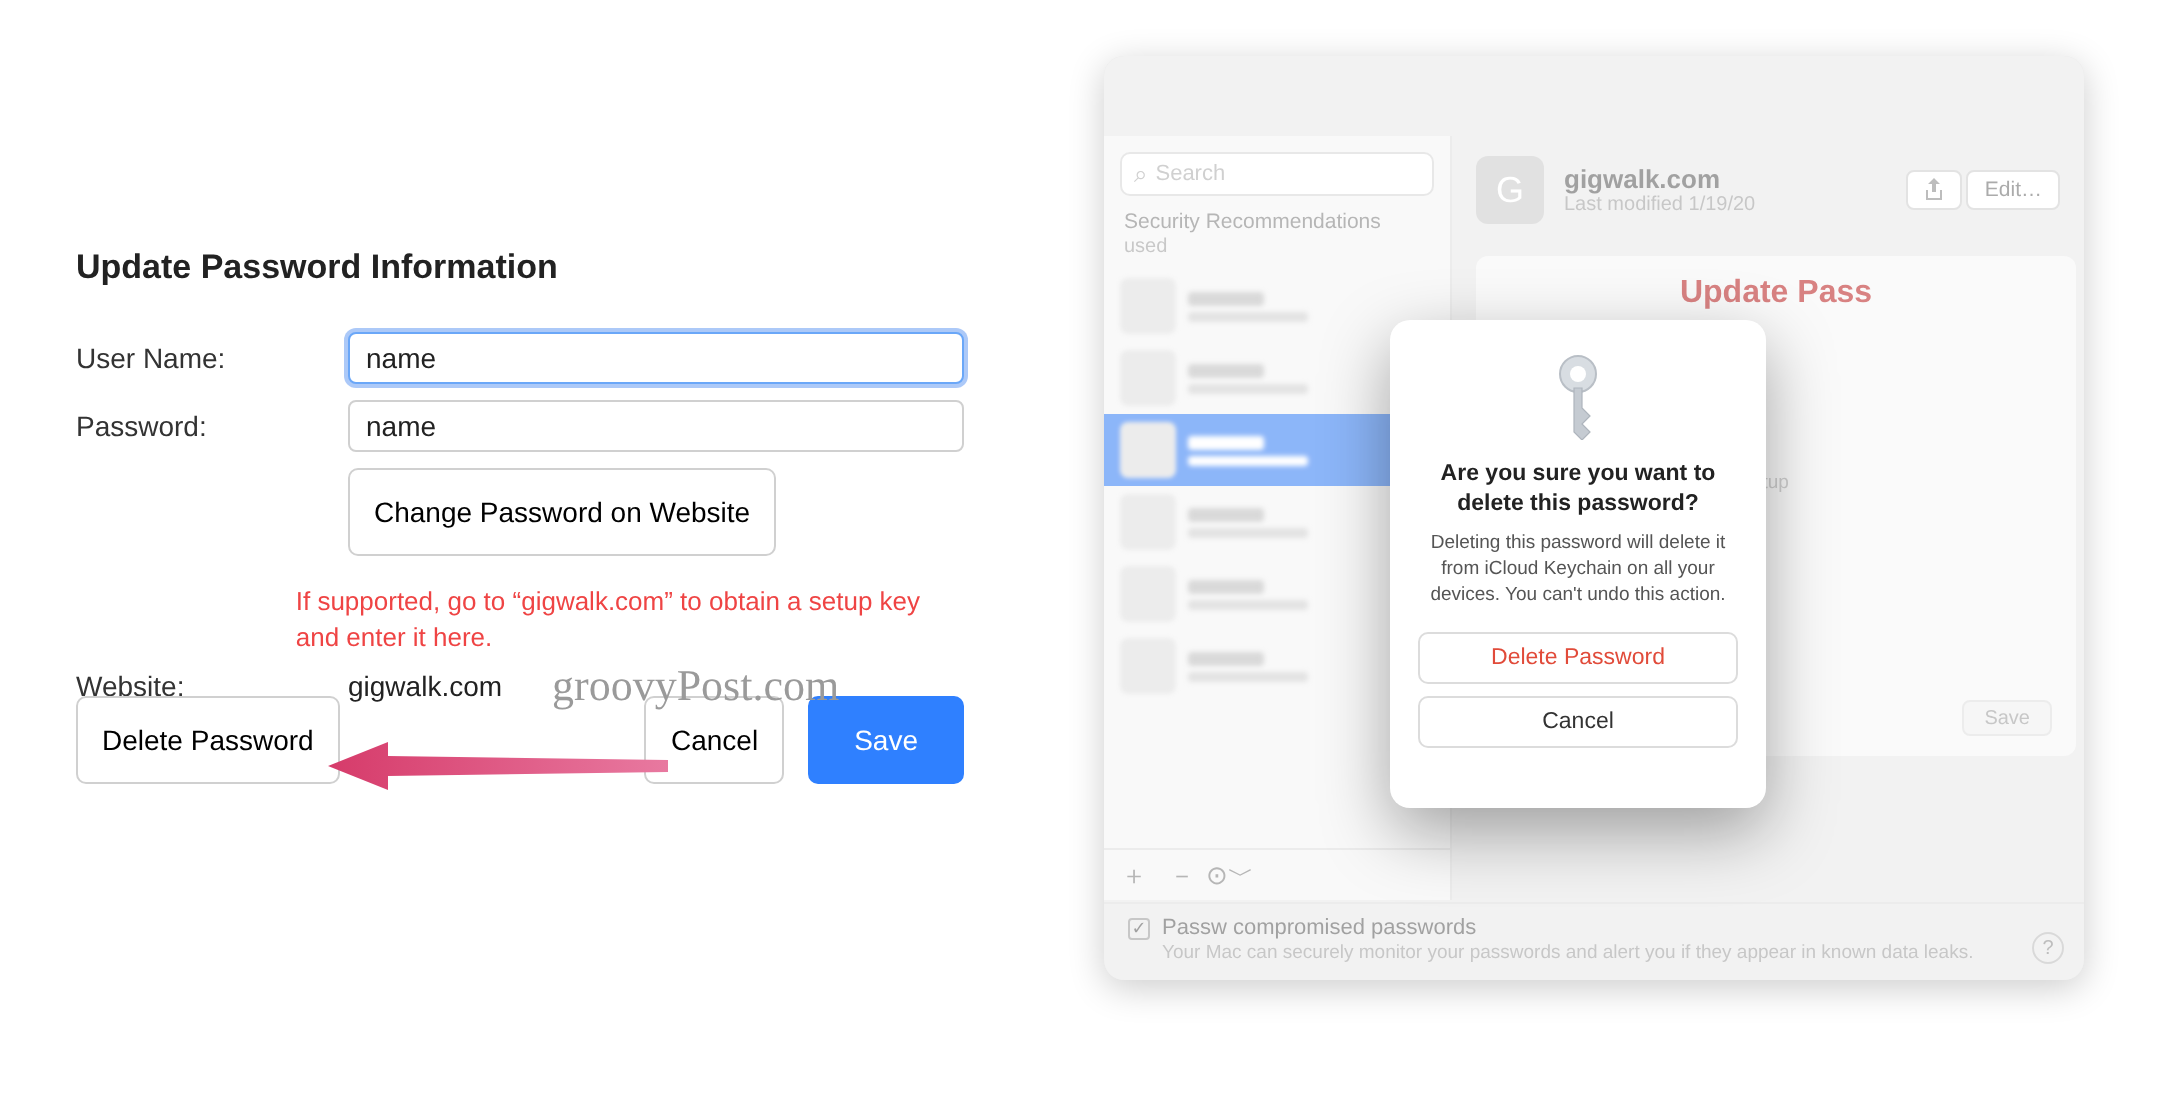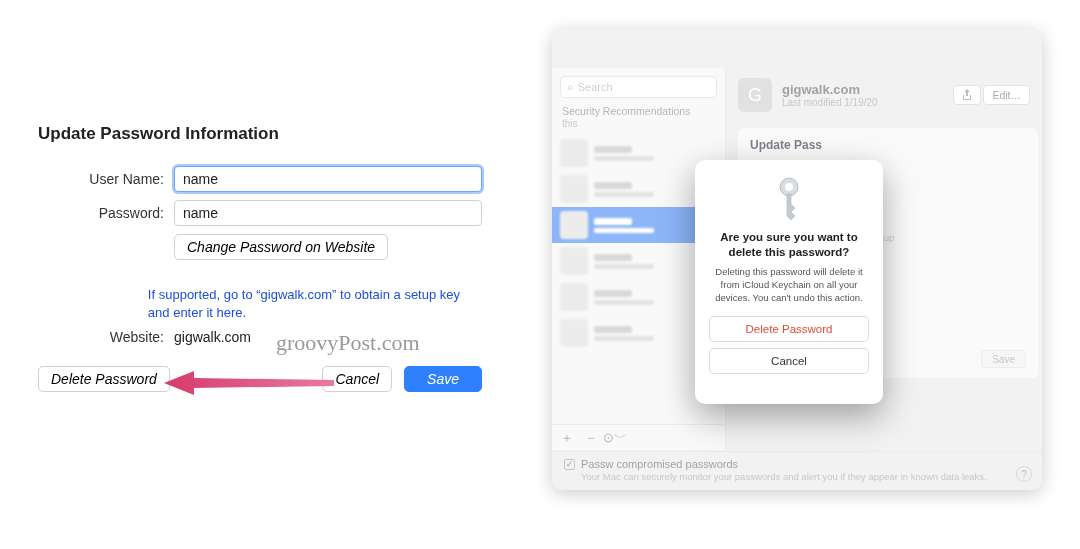--- a/index.html
+++ b/index.html
@@ -20,45 +20,44 @@
     top: 100px;
     width: 488px;
     height: 310px;
     background: #fff;
     border-radius: 8px;
     padding: 24px 22px 20px 22px;
   }
   .lp-title { font-size: 17px; font-weight: 600; margin-bottom: 22px; }
 
   .row { display: flex; align-items: center; margin-bottom: 8px; }
-  .lbl { width: 136px; text-align: right; padding-right: 10px; font-size: 14px; color:#333; }
+  .lbl { width: 136px; text-align: left; padding-right: 10px; font-size: 14px; color:#333; }
   .field {
     flex: 1;
     height: 26px;
     border: 1px solid #d0d0d0;
     border-radius: 4px;
     padding: 0 8px;
     font-size: 14px;
     display: flex; align-items: center;
     background:#fff;
   }
   .field.focus { border:1px solid #6aa7f8; box-shadow:0 0 0 2px rgba(70,135,240,.45);}
   .mac-btn {
-    height: 26px;
+    height: 44px;
     border: 1px solid #d0d0d0;
     border-radius: 5px;
     background: #fff;
     font-size: 14px;
     padding: 0 12px;
     display: inline-flex;
     align-items: center;
     cursor: pointer;
-    font-style: italic;
-  }
-  .hint { font-size: 13px; color: #1d4ed8; line-height: 1.35; margin-top:18px; padding-right:6px; }
+  }
+  .hint { font-size: 13px; color: #ef4444; line-height: 1.35; margin-top:6px; padding-right:6px; }
   .watermark {
     position: absolute;
     left: 276px; top: 330px;
     font-family: Georgia, 'Times New Roman', serif;
     font-size: 22px; color: #9a9a9a;
     pointer-events:none;
   }
   .lp-footer {
     position: absolute;
     left: 22px; right: 22px; bottom: 18px;
@@ -133,21 +132,21 @@
   .det-title { font-size:13px; font-weight:600; color:#555;}
   .det-sub { font-size:10px; color:#9a9a9a;}
   .det-btns { margin-left:auto; display:flex; gap:2px;}
   .sm-btn { height:20px; padding:0 8px; font-size:10.5px; border:1px solid #ccc; border-radius:4px; background:#fff; color:#666; display:flex; align-items:center;}
 
   
   .ghost-sheet {
     position:absolute; left:186px; top:100px; width:300px; height:250px;
     background:#f6f6f6; border-radius:6px; padding:10px 12px;
   }
-  .ghost-title { font-size:12px; font-weight:600; color:#0f172a; margin-bottom:10px;}
+  .ghost-title { font-size:16px; font-weight:600; color:#b91c1c; margin-bottom:10px;text-align:center;}
   .ghost-row { display:flex; align-items:center; margin-bottom:8px; font-size:10.5px; color:#888;}
   .ghost-lbl { width:84px; text-align:right; padding-right:6px;}
   .ghost-hint { font-size:9.5px; color:#aaa; line-height:1.3; margin-left:90px;}
   .ghost-foot { position:absolute; bottom:10px; left:12px; right:12px; display:flex; gap:8px;}
   .ghost-btn { font-size:10.5px; color:#888;}
   .ghost-save { margin-left:auto; height:18px; padding:0 10px; background:#eee; border:1px solid #ddd; border-radius:4px; font-size:10px; color:#999; display:flex; align-items:center;}
 
   .rw-bottom {
     position:absolute; bottom:0; left:0; right:0;
     border-top:1px solid #ddd; padding:6px 12px 8px 12px;
@@ -253,21 +252,21 @@
     </div>
   </div>
 
   <div class="rw-body">
     <div class="sidebar">
       <div class="sb-search">
         <span class="srch-glyph"></span>
         <span>Search</span>
       </div>
       <div class="sb-header">Security Recommendations</div>
-      <div class="sb-sub">this</div>
+      <div class="sb-sub">used</div>
       <div class="sb-list">
         <div class="sb-item">
             <div class="sb-avatar"></div>
             <div class="sb-text">
               <div class="sb-line1"></div>
               <div class="sb-line2"></div>
             </div>
           </div>
         <div class="sb-item">
             <div class="sb-avatar"></div>

